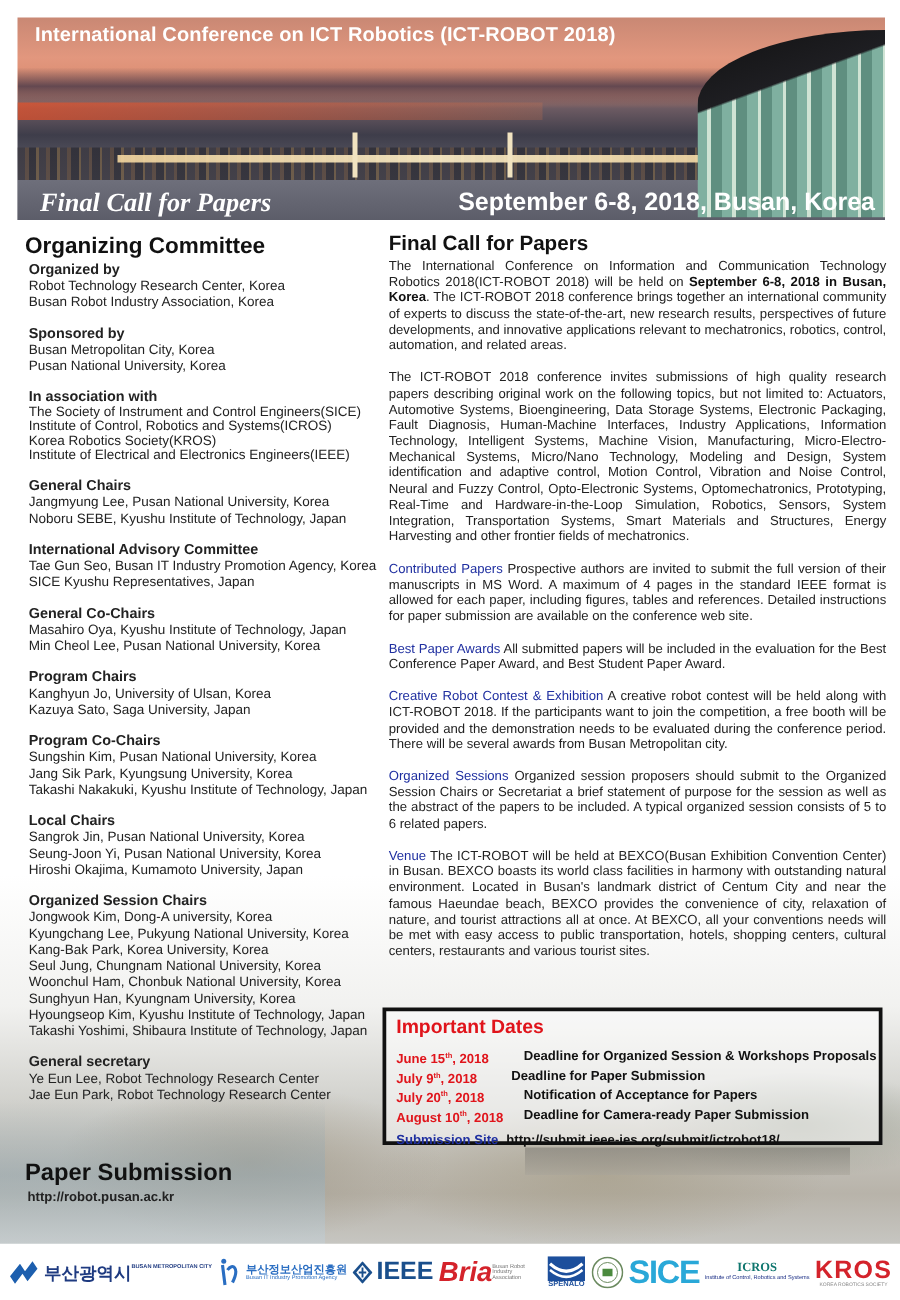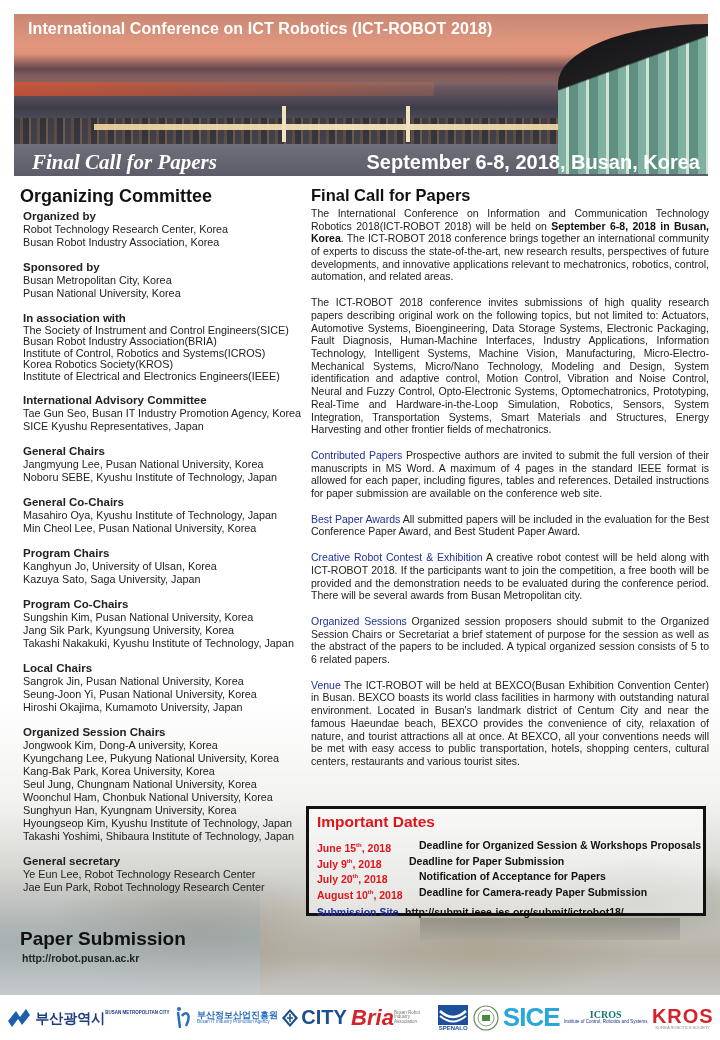--- a/index.html
+++ b/index.html
@@ -150,34 +150,33 @@
         <div class="sec-line">Busan Robot Industry Association, Korea</div>
       </div>
       <div class="sec">
         <div class="sec-title">Sponsored by</div>
         <div class="sec-line">Busan Metropolitan City,  Korea</div>
         <div class="sec-line">Pusan National University, Korea</div>
       </div>
       <div class="sec tight">
         <div class="sec-title">In association with</div>
         <div class="sec-line">The Society of Instrument and Control Engineers(SICE)</div>
-        <div class="sec-line">Busan Robot Industry Association(BRIA)</div>
         <div class="sec-line">Institute of Control, Robotics and Systems(ICROS)</div>
         <div class="sec-line">Korea Robotics Society(KROS)</div>
         <div class="sec-line">Institute of Electrical and Electronics Engineers(IEEE)</div>
       </div>
       <div class="sec">
+        <div class="sec-title">General Chairs</div>
+        <div class="sec-line">Jangmyung Lee, Pusan National University, Korea</div>
+        <div class="sec-line">Noboru SEBE,  Kyushu Institute of Technology, Japan</div>
+      </div>
+      <div class="sec">
         <div class="sec-title">International Advisory Committee</div>
         <div class="sec-line">Tae Gun Seo, Busan IT Industry Promotion  Agency, Korea</div>
         <div class="sec-line">SICE  Kyushu Representatives, Japan</div>
-      </div>
-      <div class="sec">
-        <div class="sec-title">General Chairs</div>
-        <div class="sec-line">Jangmyung Lee, Pusan National University, Korea</div>
-        <div class="sec-line">Noboru SEBE,  Kyushu Institute of Technology, Japan</div>
       </div>
       <div class="sec">
         <div class="sec-title">General Co-Chairs</div>
         <div class="sec-line">Masahiro Oya, Kyushu Institute of Technology, Japan</div>
         <div class="sec-line">Min Cheol Lee, Pusan National University, Korea</div>
       </div>
       <div class="sec">
         <div class="sec-title">Program Chairs</div>
         <div class="sec-line">Kanghyun Jo,  University of Ulsan, Korea</div>
         <div class="sec-line">Kazuya Sato, Saga University, Japan</div>
@@ -276,21 +275,21 @@
       <span style="font-size:9px;color:#2a6ec2;font-weight:bold">부산정보산업진흥원</span>
       <span style="font-size:4.5px;color:#2a6ec2">Busan IT Industry Promotion Agency</span>
     </div>
   </div>
   <div class="logo">
     <svg width="16" height="18" viewBox="0 0 16 18">
         <path d="M8 0 L16 9 L8 18 L0 9 Z" fill="#1a4f8c"></path>
         <path d="M8 3 L13 9 L8 15 L3 9 Z" fill="#ffffff"></path>
         <path d="M8 5 L8 13 M5 9 L11 9" stroke="#1a4f8c" stroke-width="1.5"></path>
       </svg>
-    <span class="txt-lg" style="font-size:20px;color:#1a4f8c">CITY</span>
+    <span class="txt-lg" style="font-size:20px;color:#1a4f8c">IEEE</span>
   </div>
   <div class="logo" style="flex-direction:row;align-items:center;gap:0;line-height:1">
     <span class="txt-lg" style="font-size:22px;color:#d4232b;font-style:italic">Bria</span>
     <span style="font-size:4.5px;color:#777;width:40px;white-space:normal">Busan Robot Industry Association</span>
   </div>
   <div class="logo" style="flex-direction:column;gap:0;line-height:1">
     <svg width="30" height="20" viewBox="0 0 30 20">
         <rect x="0" y="0" width="30" height="20" fill="#1d4f9c"></rect>
         <path d="M2 6 Q15 18 28 6" stroke="#ffffff" stroke-width="2.5" fill="none"></path>
         <path d="M2 11 Q15 22 28 11" stroke="#ffffff" stroke-width="2" fill="none"></path>

